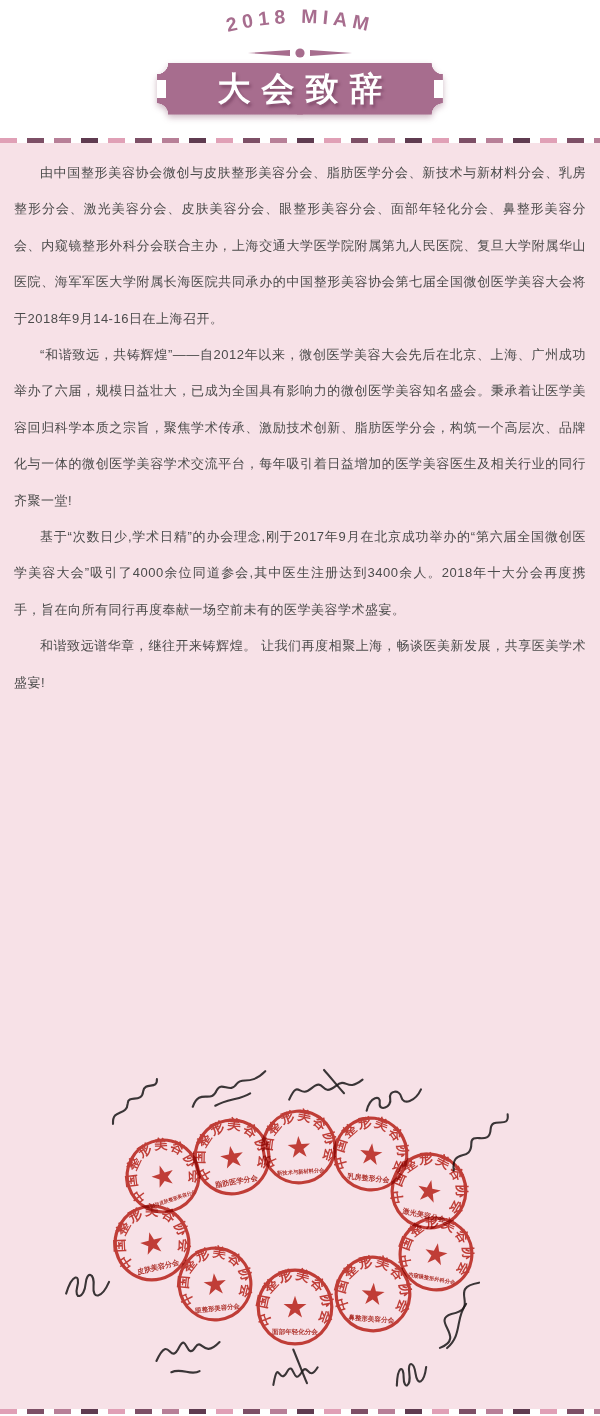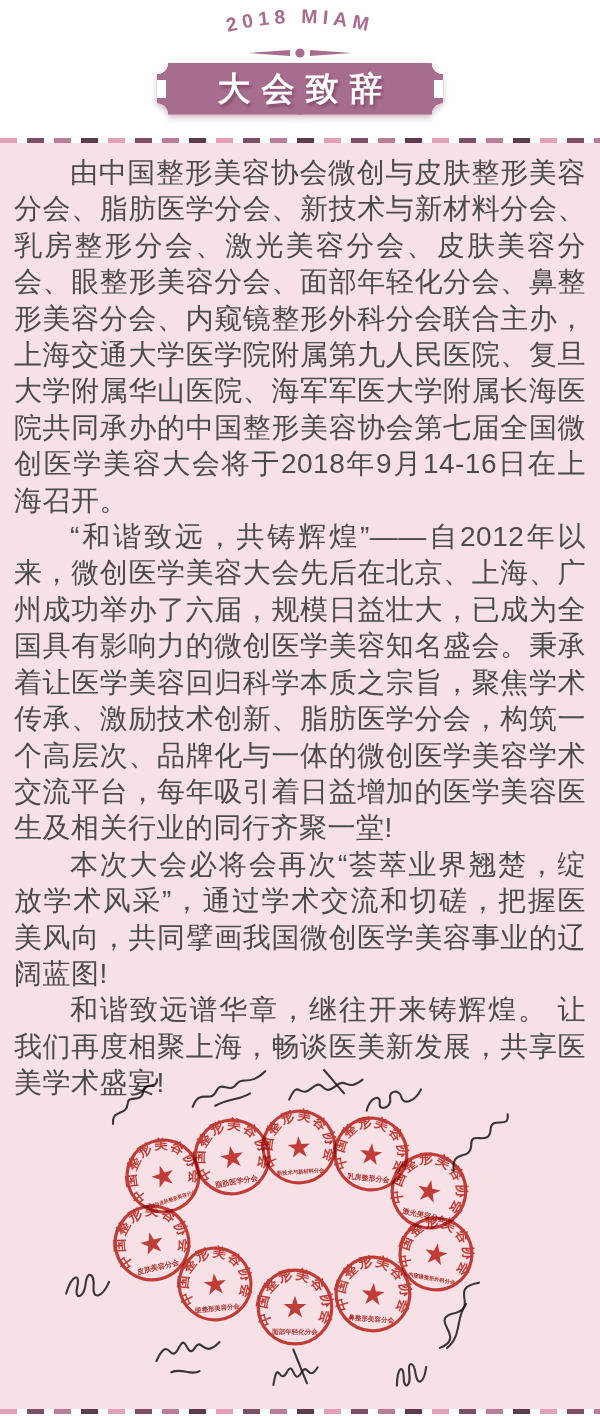--- a/index.html
+++ b/index.html
@@ -49,21 +49,21 @@
     background:repeating-linear-gradient(90deg,
       #e0a0b6 0 17px,  rgba(0,0,0,0) 17px 27px,
       #7d4f66 27px 44px, rgba(0,0,0,0) 44px 54px,
       #b77f97 54px 71px, rgba(0,0,0,0) 71px 81px,
       #5f3b50 81px 98px, rgba(0,0,0,0) 98px 108px);
   }
   
   .main{height:1266px;background:var(--pink);position:relative;}
   .speech{position:absolute;top:0;left:0;right:0;padding:12px 14px 0;}
   .speech p{
-    font-size:28px;line-height:36.4px;letter-spacing:.5px;color:var(--text);
+    font-size:13px;line-height:36.4px;letter-spacing:.5px;color:var(--text);
     text-indent:2em;text-align:justify;
   }
   
   .seals{position:absolute;top:915px;left:0;width:100%;height:348px;}
   .seal{position:absolute;mix-blend-mode:multiply;opacity:.92;}
   .seal svg{width:100%;height:100%;overflow:visible;}
   .seal .ring{fill:none;stroke:var(--seal-red);stroke-width:4;}
   .seal .arct{fill:var(--seal-red);font-size:17px;font-weight:bold;letter-spacing:2.2px;
     font-family:"Liberation Sans", sans-serif;}
   .seal .star{fill:var(--seal-red);}
@@ -93,21 +93,21 @@
     <span class="title">大会致辞</span>
   </div>
 </div>
 
 <div class="dashes"></div>
 
 <div class="main">
   <div class="speech">
     <p>由中国整形美容协会微创与皮肤整形美容分会、脂肪医学分会、新技术与新材料分会、乳房整形分会、激光美容分会、皮肤美容分会、眼整形美容分会、面部年轻化分会、鼻整形美容分会、内窥镜整形外科分会联合主办，上海交通大学医学院附属第九人民医院、复旦大学附属华山医院、海军军医大学附属长海医院共同承办的中国整形美容协会第七届全国微创医学美容大会将于2018年9月14-16日在上海召开。</p>
     <p>“和谐致远，共铸辉煌”——自2012年以来，微创医学美容大会先后在北京、上海、广州成功举办了六届，规模日益壮大，已成为全国具有影响力的微创医学美容知名盛会。秉承着让医学美容回归科学本质之宗旨，聚焦学术传承、激励技术创新、脂肪医学分会，构筑一个高层次、品牌化与一体的微创医学美容学术交流平台，每年吸引着日益增加的医学美容医生及相关行业的同行齐聚一堂!</p>
-    <p>本次大会必将会再次“荟萃业界翘楚，绽放学术风采”，通过学术交流和切磋，把握医美风向，共同擘画我国微创医学美容事业的辽阔蓝图!</p>
+    <p>基于“次数日少,学术日精”的办会理念,刚于2017年9月在北京成功举办的“第六届全国微创医学美容大会”吸引了4000余位同道参会,其中医生注册达到3400余人。2018年十大分会再度携手，旨在向所有同行再度奉献一场空前未有的医学美容学术盛宴。</p>
     <p>和谐致远谱华章，继往开来铸辉煌。 让我们再度相聚上海，畅谈医美新发展，共享医美学术盛宴!</p>
   </div>
   <div class="seals">
       <div class="seal" style="left: 124px; top: 79px; width: 78px; height: 78px; transform: rotate(-18deg);">
     <svg viewBox="0 0 100 100">
       <circle class="ring" cx="50" cy="50" r="46"></circle>
       <path class="arcp" d="M 18.3 64.8 A 35 35 0 1 1 81.7 64.8" fill="none" id="sealArc0"></path>
       <text class="arct"><textPath class="arc-bind" startOffset="50%" text-anchor="middle" href="#sealArc0">中国整形美容协会</textPath></text>
       <polygon class="star" points="50,36 46.6,46.3 35.7,46.4 44.5,52.8 41.2,63.1 50,56.8 58.8,63.1 55.5,52.8 64.3,46.4 53.4,46.3"></polygon>
       <text class="branch" x="50" y="84" text-anchor="middle" font-size="6.2">微创与皮肤整形美容分会</text>

